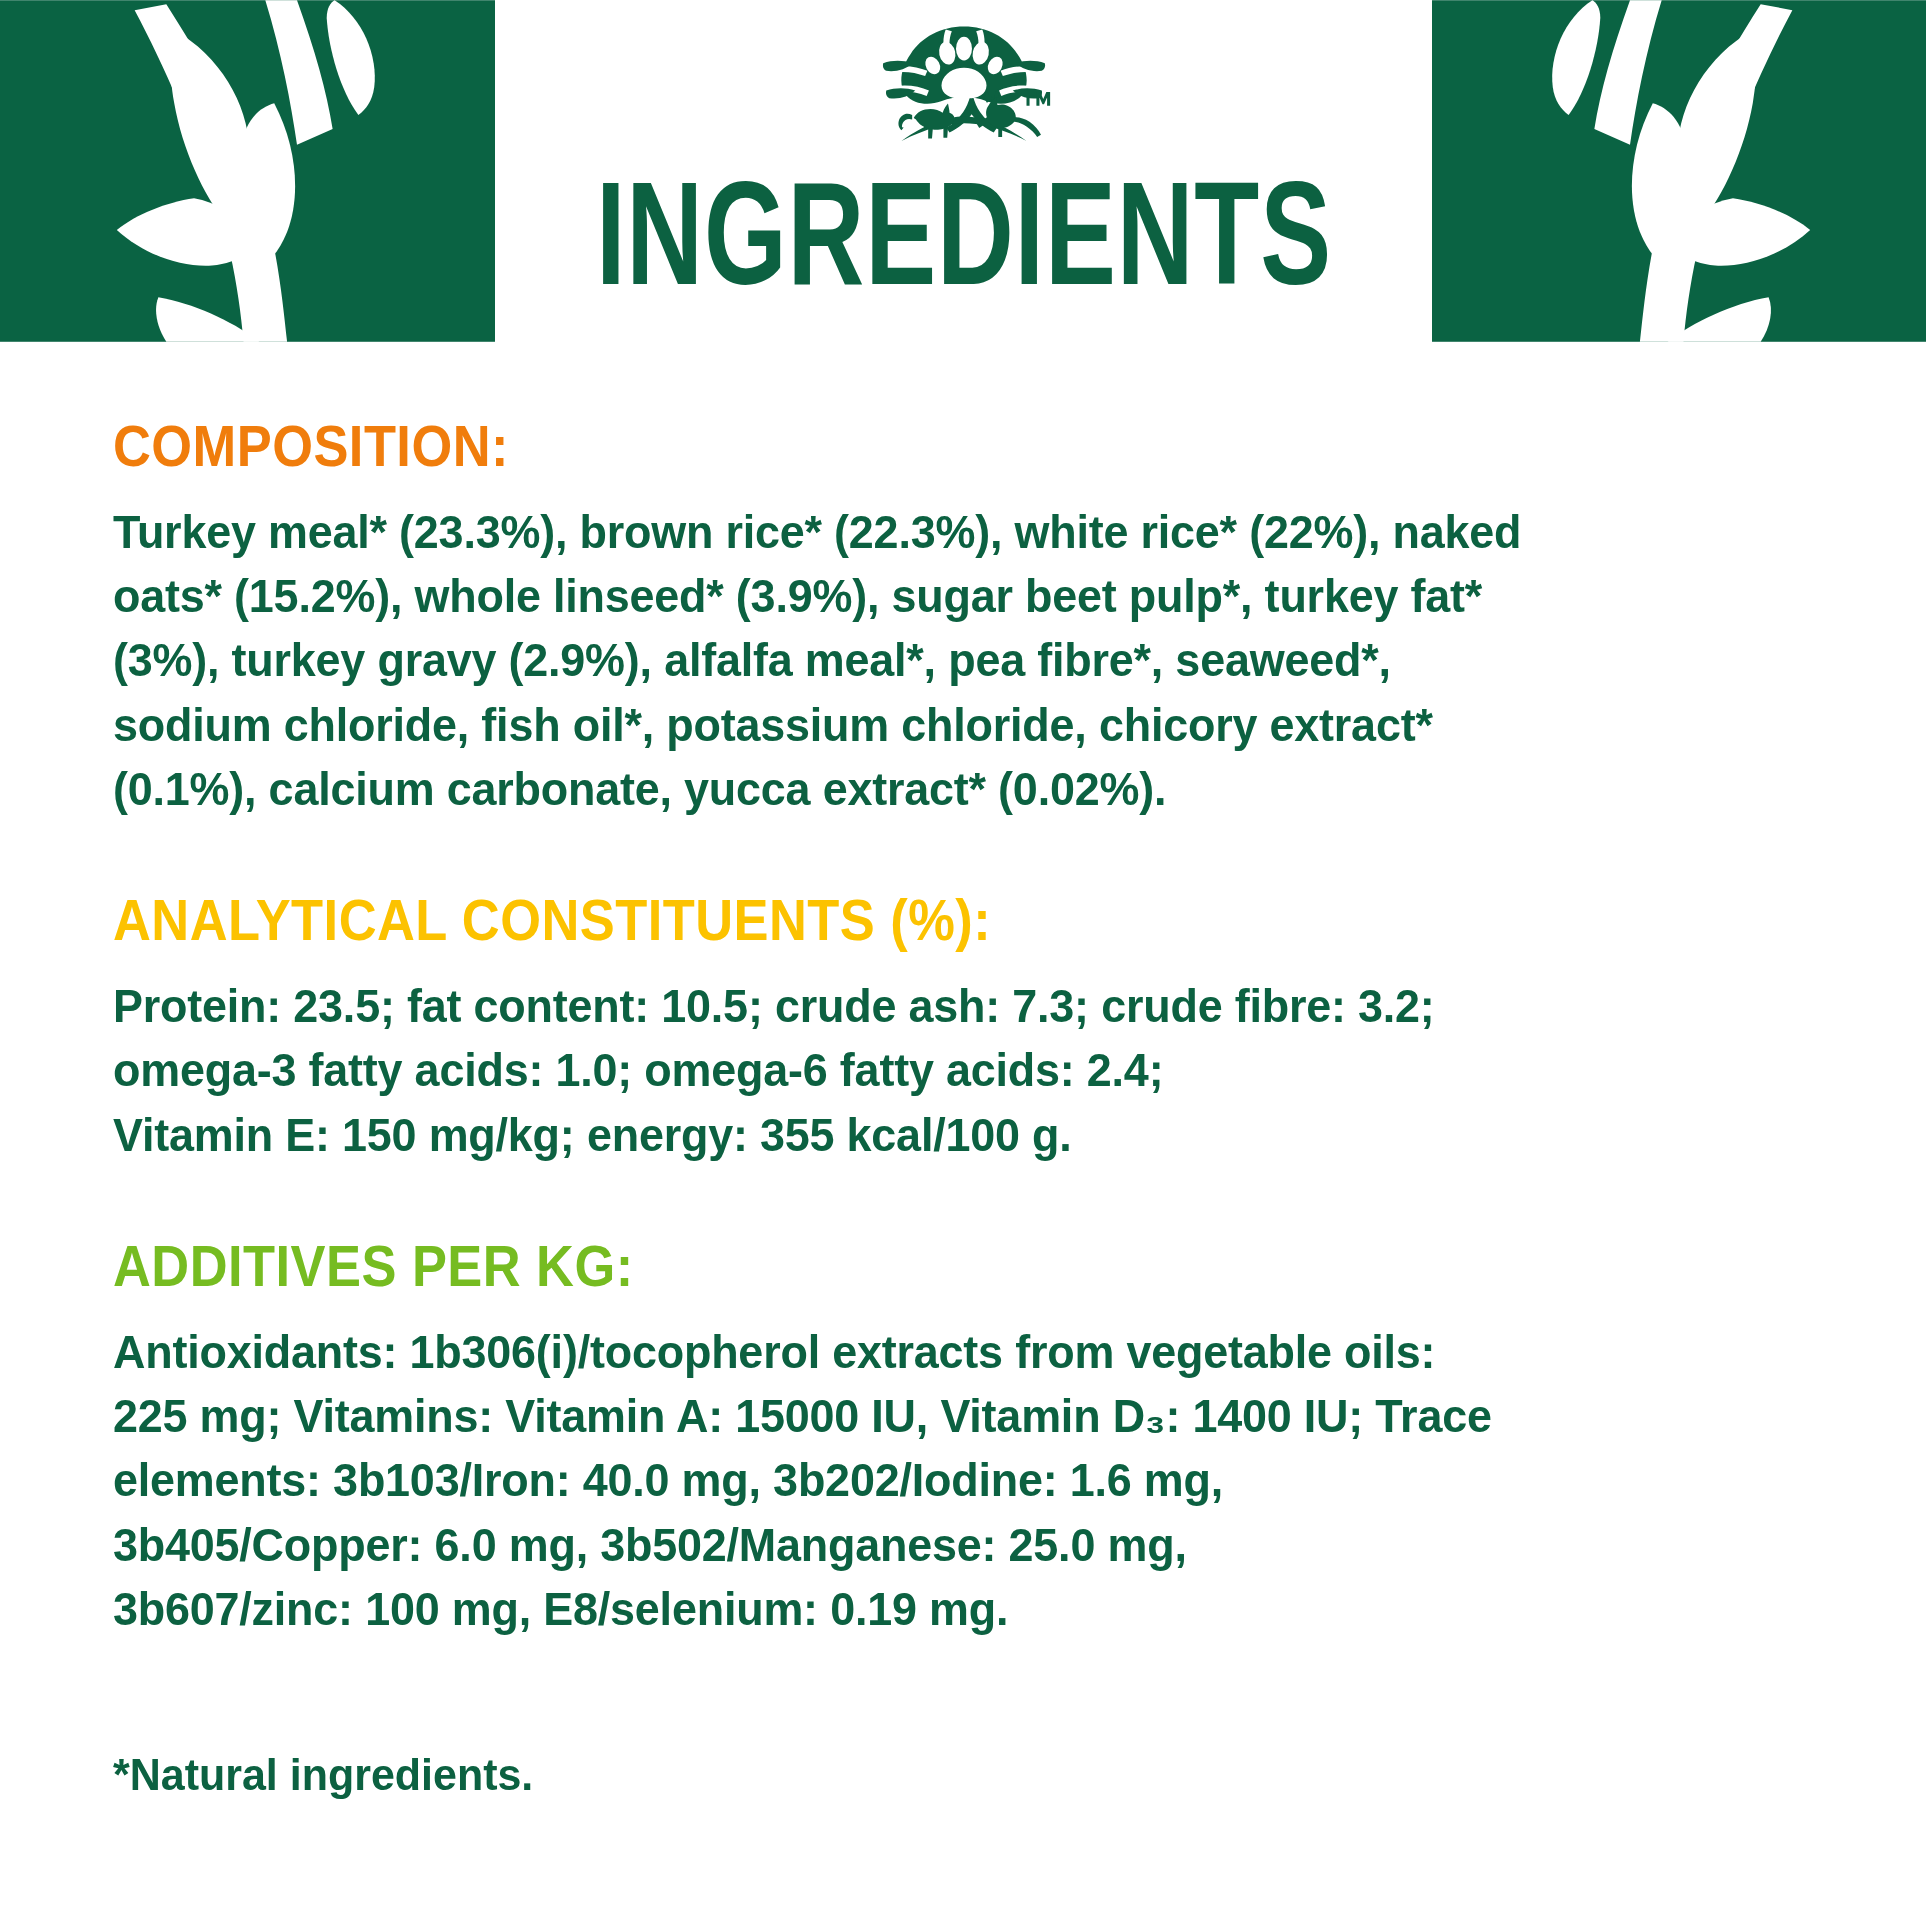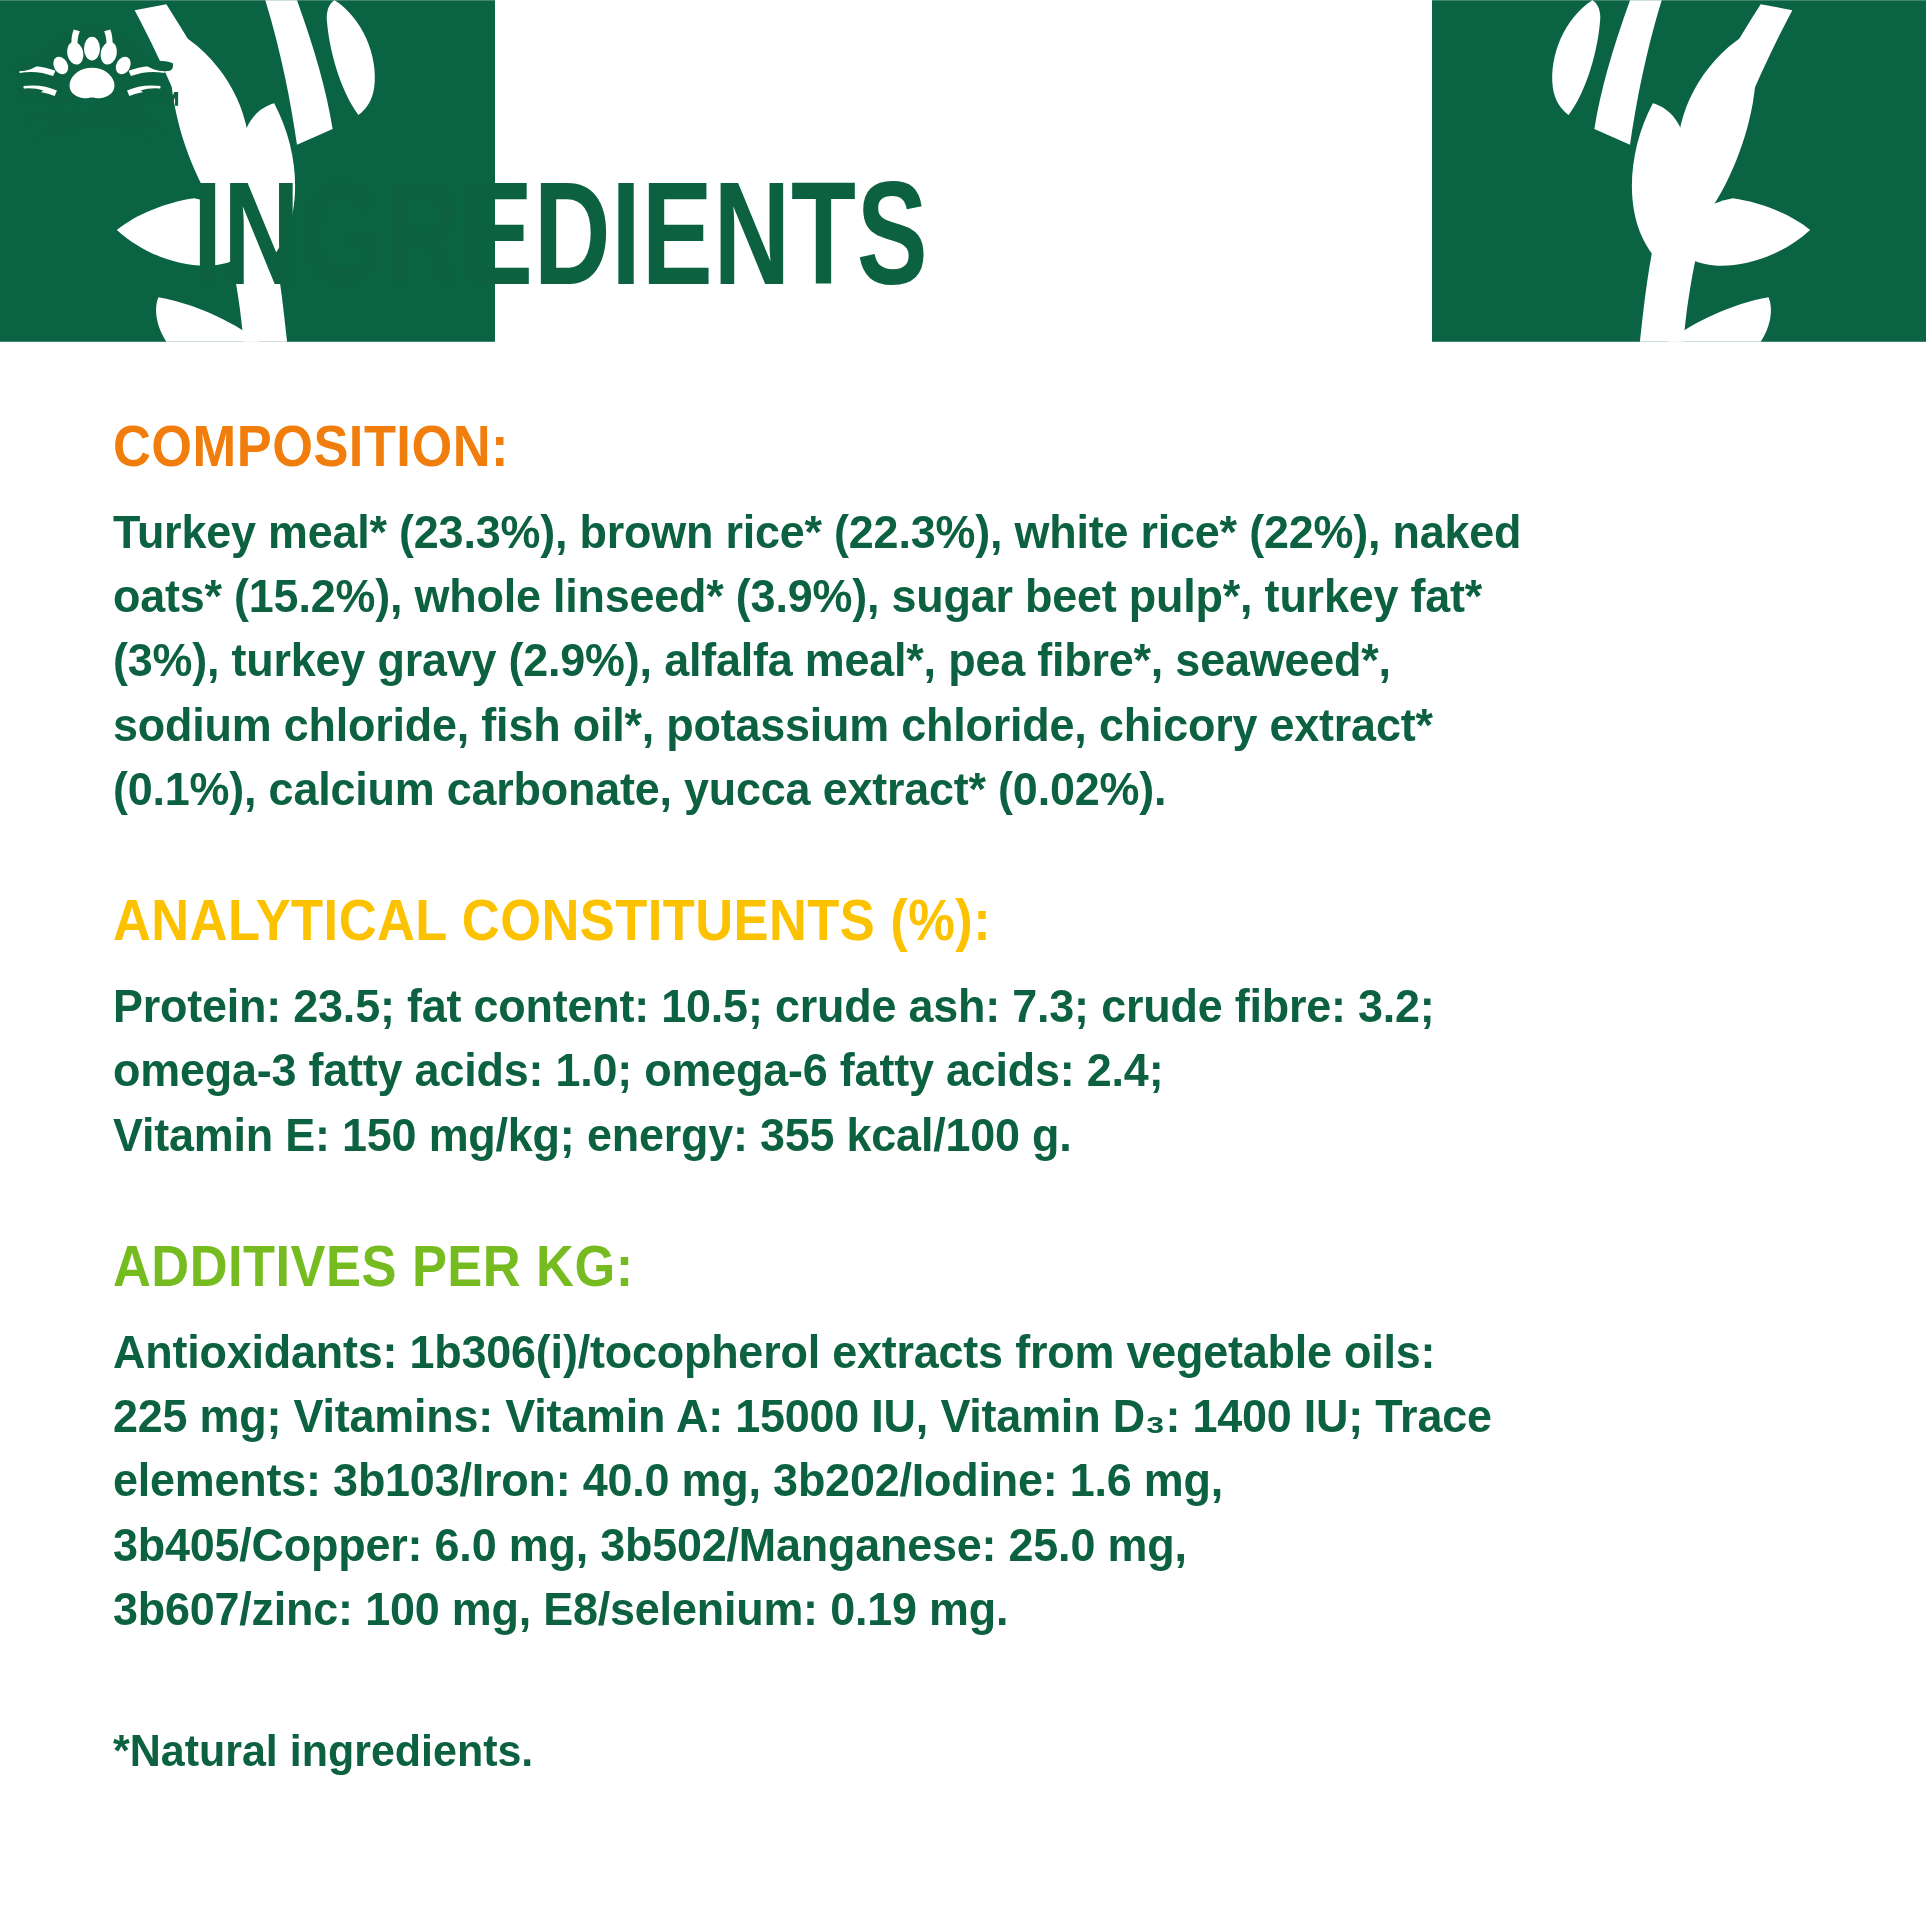--- a/index.html
+++ b/index.html
@@ -31,20 +31,21 @@
 
   
   .header {
     position: absolute;
     top: 0;
     left: 0;
     right: 0;
     height: 342px;
     display: flex;
     flex-direction: column;
+    align-items: center;
     justify-content: flex-start;
   }
   .brand-logo {
     margin-top: 22px;
     width: 184px;
     height: 125px;
     display: block;
   }
   .page-title {
     margin-top: 14px;
@@ -98,21 +99,21 @@
 
   .footnote {
     color: #0C6141;
     font-size: 45px;
     line-height: 1.3;
     font-weight: bold;
     transform: scaleX(0.955);
     transform-origin: left top;
     margin: 0;
   }
-  .footnote-wrap { margin-top: 80px; }
+  .footnote-wrap { margin-top: 104px; }
 </style>
 </head>
 <body>
 
 <div id="page">
 
   <div class="corner-band left">
     <svg viewBox="0 0 500 345" xmlns="http://www.w3.org/2000/svg" aria-hidden="true">
       <rect x="0" y="0" width="500" height="345" fill="#0A6343"></rect>
       <g fill="#ffffff">

